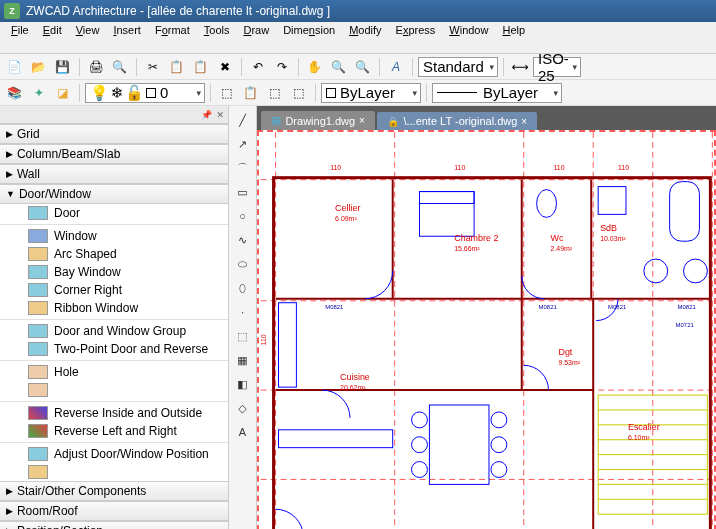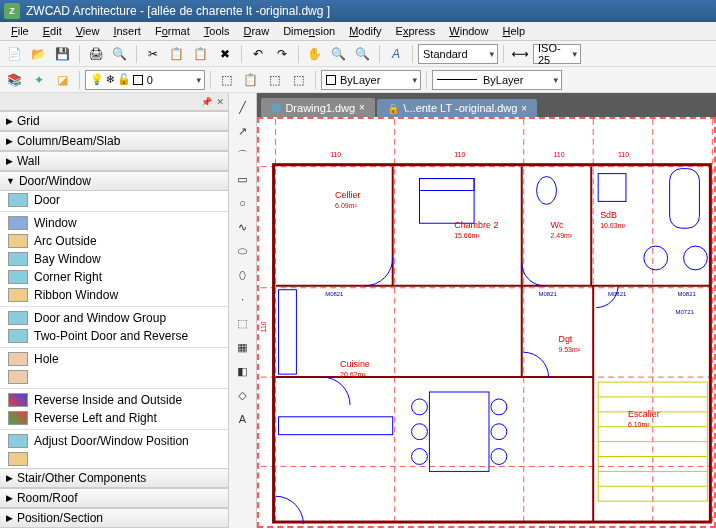--- a/index.html
+++ b/index.html
@@ -1,31 +1,31 @@
 <!DOCTYPE html>
 <html><head>
 <meta charset="utf-8">
 <style>
   * { box-sizing: border-box; margin: 0; padding: 0; font-family: "Segoe UI", Tahoma, sans-serif; }
   body { width: 716px; height: 529px; background: #fff; font-size: 11px; color: #000; overflow: hidden; }
   .titlebar { background: #2d5a8a; background: linear-gradient(#3a6fa8,#2d5a8a); color: #fff; height: 22px; display: flex; align-items: center; padding: 0 4px; font-size: 12px; }
   .titlebar .app-icon { width: 16px; height: 16px; background: #5fa85f; margin-right: 6px; border-radius: 2px; display:flex;align-items:center;justify-content:center;font-size:9px;color:#fff;font-weight:bold;}
-  .menubar { background: #f0f0f0; height: 19px; display: flex; align-items: center; padding: 0 4px; border-bottom: 1px solid #ccc; }
+  .menubar { background: #f0f0f0; height: 32px; display: flex; align-items: flex-start; padding: 0 4px; border-bottom: 1px solid #ccc; }
   .menubar .menu-item { padding: 2px 7px; cursor: default; }
   .menubar .menu-item u { text-decoration: underline; }
   .toolbar { background: #f4f4f4; height: 26px; display: flex; align-items: center; padding: 0 4px; border-bottom: 1px solid #ddd; gap: 2px; }
   .tbtn { width: 22px; height: 22px; display: flex; align-items: center; justify-content: center; border: 1px solid transparent; font-size: 12px; cursor:default;}
   .sep { width: 1px; height: 18px; background: #ccc; margin: 0 3px; }
-  .tsel { height: 20px; border: 1px solid #999; background: #fff; padding: 0 16px 0 4px; font-size: 11px; display: flex; align-items: center; position: relative; }
+  .tsel { height: 20px; border: 1px solid #999; background: #fff; padding: 0 16px 0 4px; font-size: 15px; display: flex; align-items: center; position: relative; }
   .tsel::after { content: "▾"; position: absolute; right: 3px; font-size: 9px; color: #444; }
   .main { display: flex; height: calc(100% - 94px); }
   .palette { width: 229px; background: #fff; border-right: 1px solid #ccc; overflow-y: auto; font-size: 12px; }
   .palette .hdr { background: linear-gradient(#fafafa,#e8e8e8); border-top: 1px solid #ccc; border-bottom: 1px solid #ccc; padding: 2px 6px; display: flex; align-items: center; cursor: default; }
   .palette .hdr .arrow { margin-right: 4px; font-size: 9px; }
-  .palette .itm { padding: 2px 6px 2px 8px; display: flex; align-items: flex-end; cursor: default; }
+  .palette .itm { padding: 2px 6px 2px 8px; display: flex; align-items: flex-end; cursor: default; margin-left: 20px; }
   .palette .itm .ico { width: 20px; height: 14px; margin-right: 6px; display:inline-block; background:#ddd; border:1px solid #999;}
   .palette .grp-sep { border-top: 1px solid #e0e0e0; margin: 2px 0; }
   .palette .tophdr { background: #eaeaea; height: 18px; border-bottom: 1px solid #ccc; display:flex;justify-content:flex-end;align-items:center;padding:0 4px;gap:4px;}
   .palette .tophdr span{font-size:9px;color:#666;cursor:default;}
   .vtoolbar { width: 28px; background: #f4f4f4; border-right: 1px solid #ccc; display: flex; flex-direction: column; align-items: center; padding: 4px 0; gap: 4px; }
   .vbtn { width: 22px; height: 20px; display:flex;align-items:center;justify-content:center;font-size:11px;color:#333;cursor:default;}
   .canvas-area { flex: 1; display: flex; flex-direction: column; background: #888; }
   .tabs { height: 24px; background: #5a5a5a; display: flex; align-items: flex-end; padding: 0 4px; }
   .tab { background: #8a8a8a; color: #fff; padding: 3px 10px; margin-right: 2px; font-size: 11px; display:flex;align-items:center;gap:4px;border-radius:2px 2px 0 0;cursor:default;}
   .tab.active { background: #708db0; }
@@ -146,21 +146,21 @@
         <span class="ico" style="background:#8cd"></span>
         <span>Door</span>
       </div>
     <div class="grp-sep"></div>
     <div class="itm">
         <span class="ico" style="background:#8ad"></span>
         <span>Window</span>
       </div>
     <div class="itm">
         <span class="ico" style="background:#ec8"></span>
-        <span>Arc Outside</span>
+        <span>Arc Shaped</span>
       </div>
     <div class="itm">
         <span class="ico" style="background:#8cd"></span>
         <span>Bay Window</span>
       </div>
     <div class="itm">
         <span class="ico" style="background:#8cd"></span>
         <span>Corner Right</span>
       </div>
     <div class="itm">

